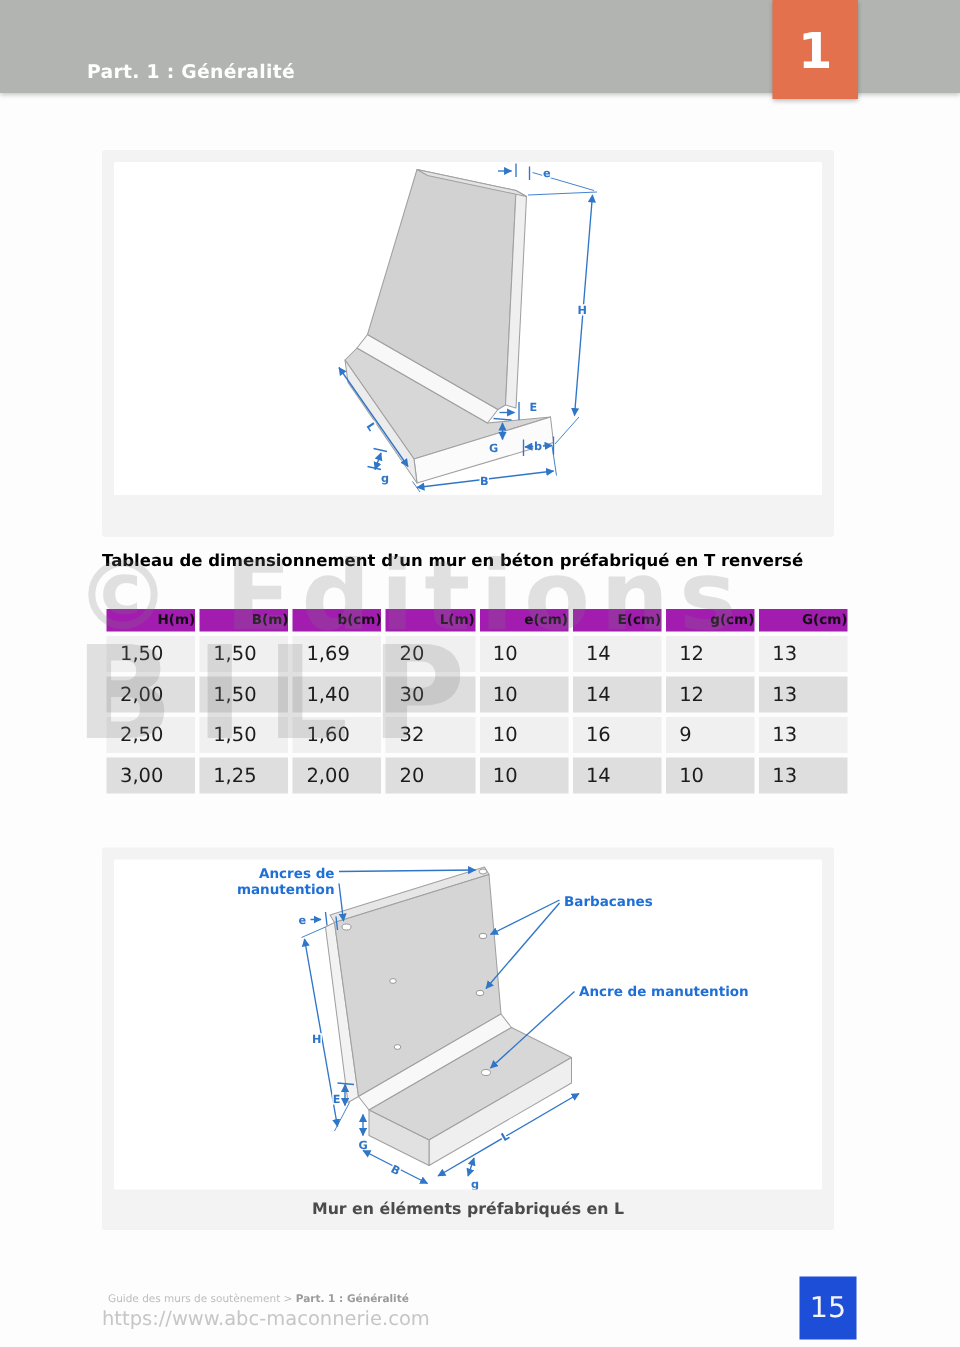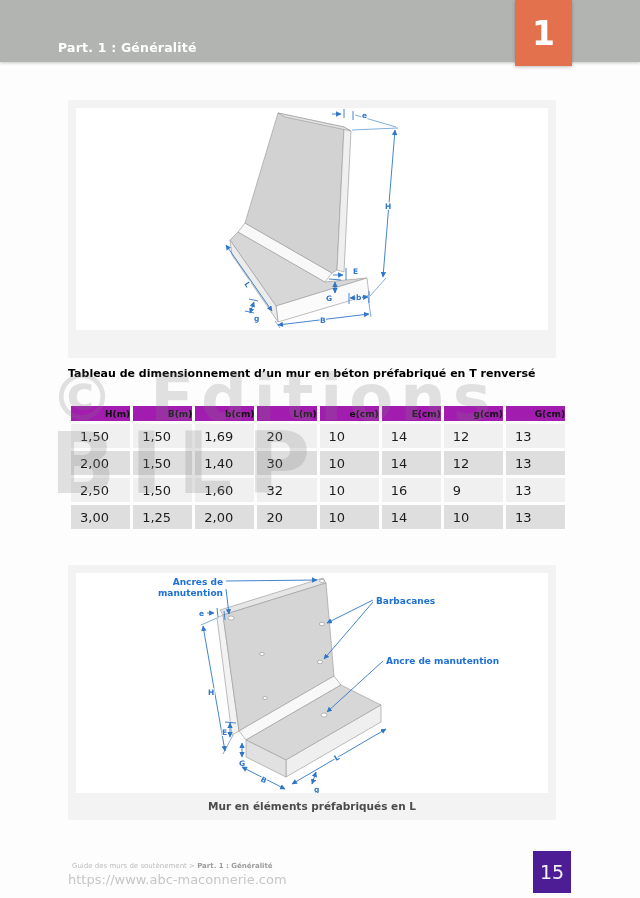--- a/index.html
+++ b/index.html
@@ -41,21 +41,21 @@
   .watermark { position:absolute; left:50px; top:366px; z-index:3; pointer-events:none;
     color:#7e7e7e; opacity:.22; font-weight:bold; line-height:1; white-space:nowrap; }
   .watermark .wm1 { font-size:64px; letter-spacing:7px; }
   .watermark .wm2 { font-size:86px; letter-spacing:15px; margin-top:-10px; }
 
   
   .footer-crumb { position:absolute; left:72px; top:862px; font-size:7px; color:#bdbdbd; }
   .footer-crumb b { color:#9b9b9b; }
   .footer-url { position:absolute; left:68px; top:872px; font-size:13px; color:#c6c6c6; }
   .page-num { position:absolute; left:533px; top:851px; width:38px; height:42px;
-    background:#4c1d95; color:#f4f4f4; font-size:19px;
+    background:#1d4ed8; color:#f4f4f4; font-size:19px;
     display:flex; align-items:center; justify-content:center; }
 
   
   .dim { font:bold 7.5px "DejaVu Sans", sans-serif; fill:#2f76c8;
     paint-order:stroke; stroke:#ffffff; stroke-width:2px; }
   .ann { font:bold 9px "DejaVu Sans", sans-serif; fill:#1e6fd6;
     paint-order:stroke; stroke:#ffffff; stroke-width:2px; }
   .blue { stroke:#2f76c8; stroke-width:.9; fill:none; }
   .blue-thin { stroke:#2f76c8; stroke-width:.6; fill:none; }
   .conc { stroke:#a0a0a0; stroke-width:.7; stroke-linejoin:round; }

